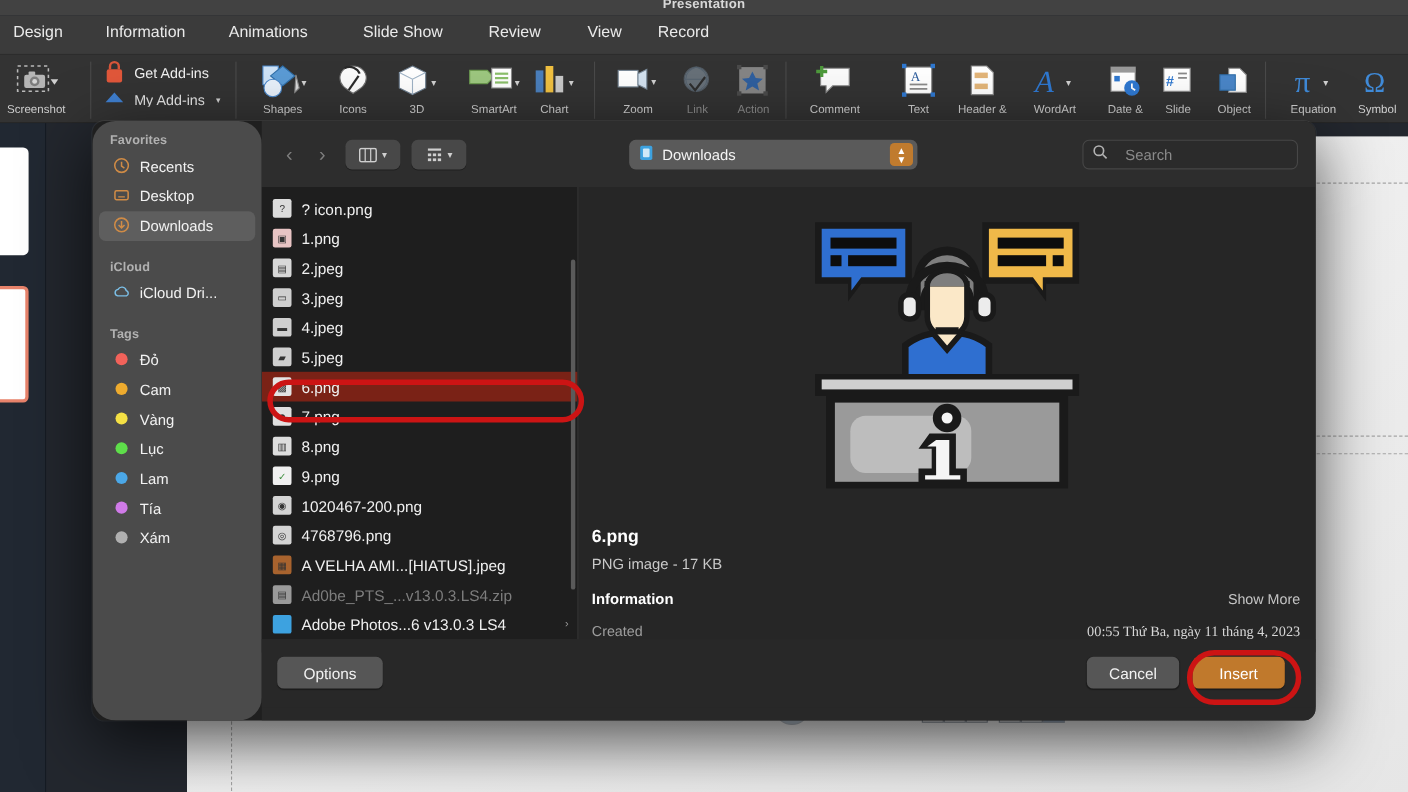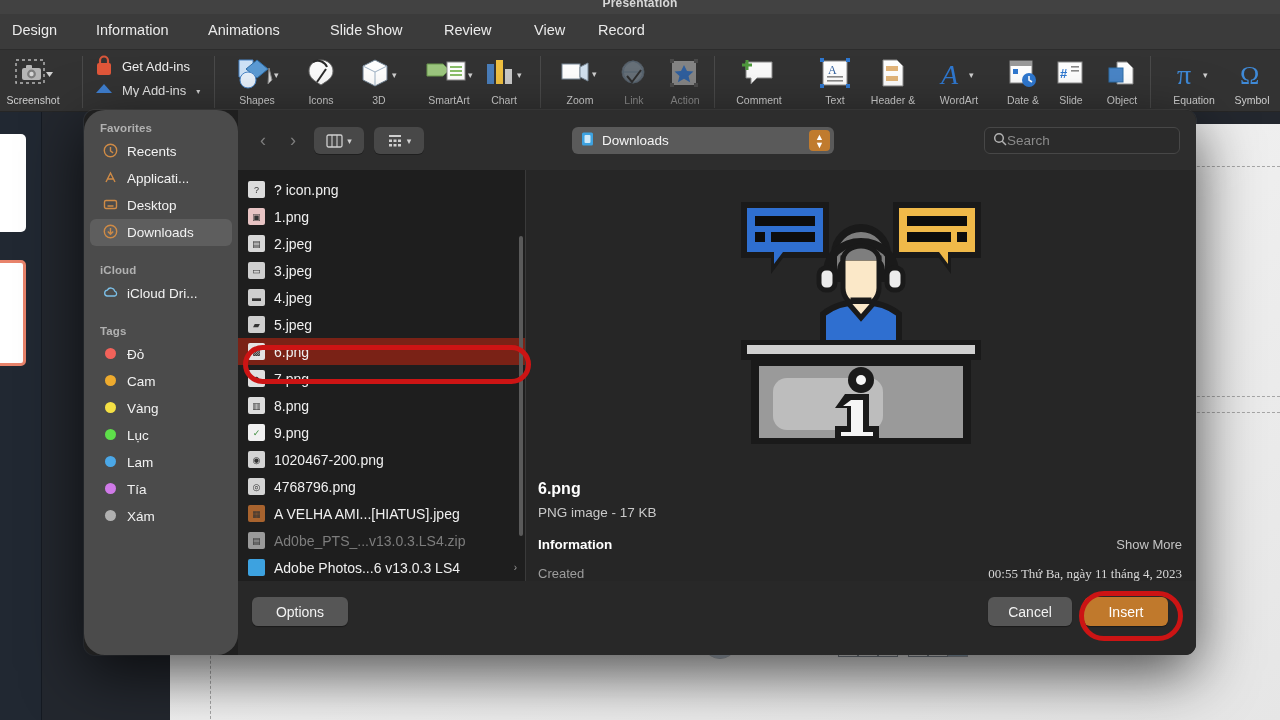--- a/index.html
+++ b/index.html
@@ -130,21 +130,21 @@
   }
   .path-stepper {
     position: absolute; right: 4px; top: 3px; width: 21px; height: 21px;
     background: #c07b2e; border-radius: 4px; color: #fff; font-size: 9px;
     display: flex; flex-direction: column; align-items: center;
     justify-content: center; line-height: 8px;
   }
   .search-box {
     position: absolute; right: 16px; top: 17px; width: 196px; height: 27px;
     border: 1px solid #474747; border-radius: 6px; background: #2b2b2b;
-    display: flex; align-items: center; padding-left: 8px; gap: 0;
+    display: flex; align-items: center; padding-left: 8px; gap: 16px;
   }
   .search-ph { color: #8a8a8a; font-size: 13.5px; }
 
   .list-pane {
     position: absolute; left: 0; top: 60px; width: 288px; bottom: 62px;
     background: #1e1e1e; border-right: 1px solid #3a3a3a; overflow: hidden;
   }
   .f-row {
     height: 27px; display: flex; align-items: center; gap: 9px;
     padding-left: 10px; color: #f0f0f0; font-size: 14px; white-space: nowrap;
@@ -503,28 +503,20 @@
       <div class="sb-head">Favorites</div>
       <div style="height:4px"></div>
       <div class="sb-row">
         <span class="sb-gl">
           <svg width="15" height="15" viewBox="0 0 15 15">
               <circle cx="7.5" cy="7.5" r="6.2" fill="none" stroke="#cf8b46" stroke-width="1.4"></circle>
               <path d="M7.5 4 v4 l2.6 1.8" stroke="#cf8b46" stroke-width="1.4" fill="none"></path>
             </svg>
         </span>
         <span>Recents</span>
-      </div>
-      <div class="sb-row">
-        <span class="sb-gl">
-          <svg width="15" height="15" viewBox="0 0 15 15">
-              <path d="M3 12 L7.5 3 L12 12 M5 9 h5" stroke="#cf8b46" stroke-width="1.4" fill="none"></path>
-            </svg>
-        </span>
-        <span>Applicati...</span>
       </div>
       <div class="sb-row">
         <span class="sb-gl">
           <svg width="15" height="15" viewBox="0 0 15 15">
               <rect x="1.5" y="3.5" width="12" height="8" rx="1.5" fill="none" stroke="#cf8b46" stroke-width="1.4"></rect>
               <path d="M4.5 9 h6" stroke="#cf8b46" stroke-width="1.3"></path>
             </svg>
         </span>
         <span>Desktop</span>
       </div>

